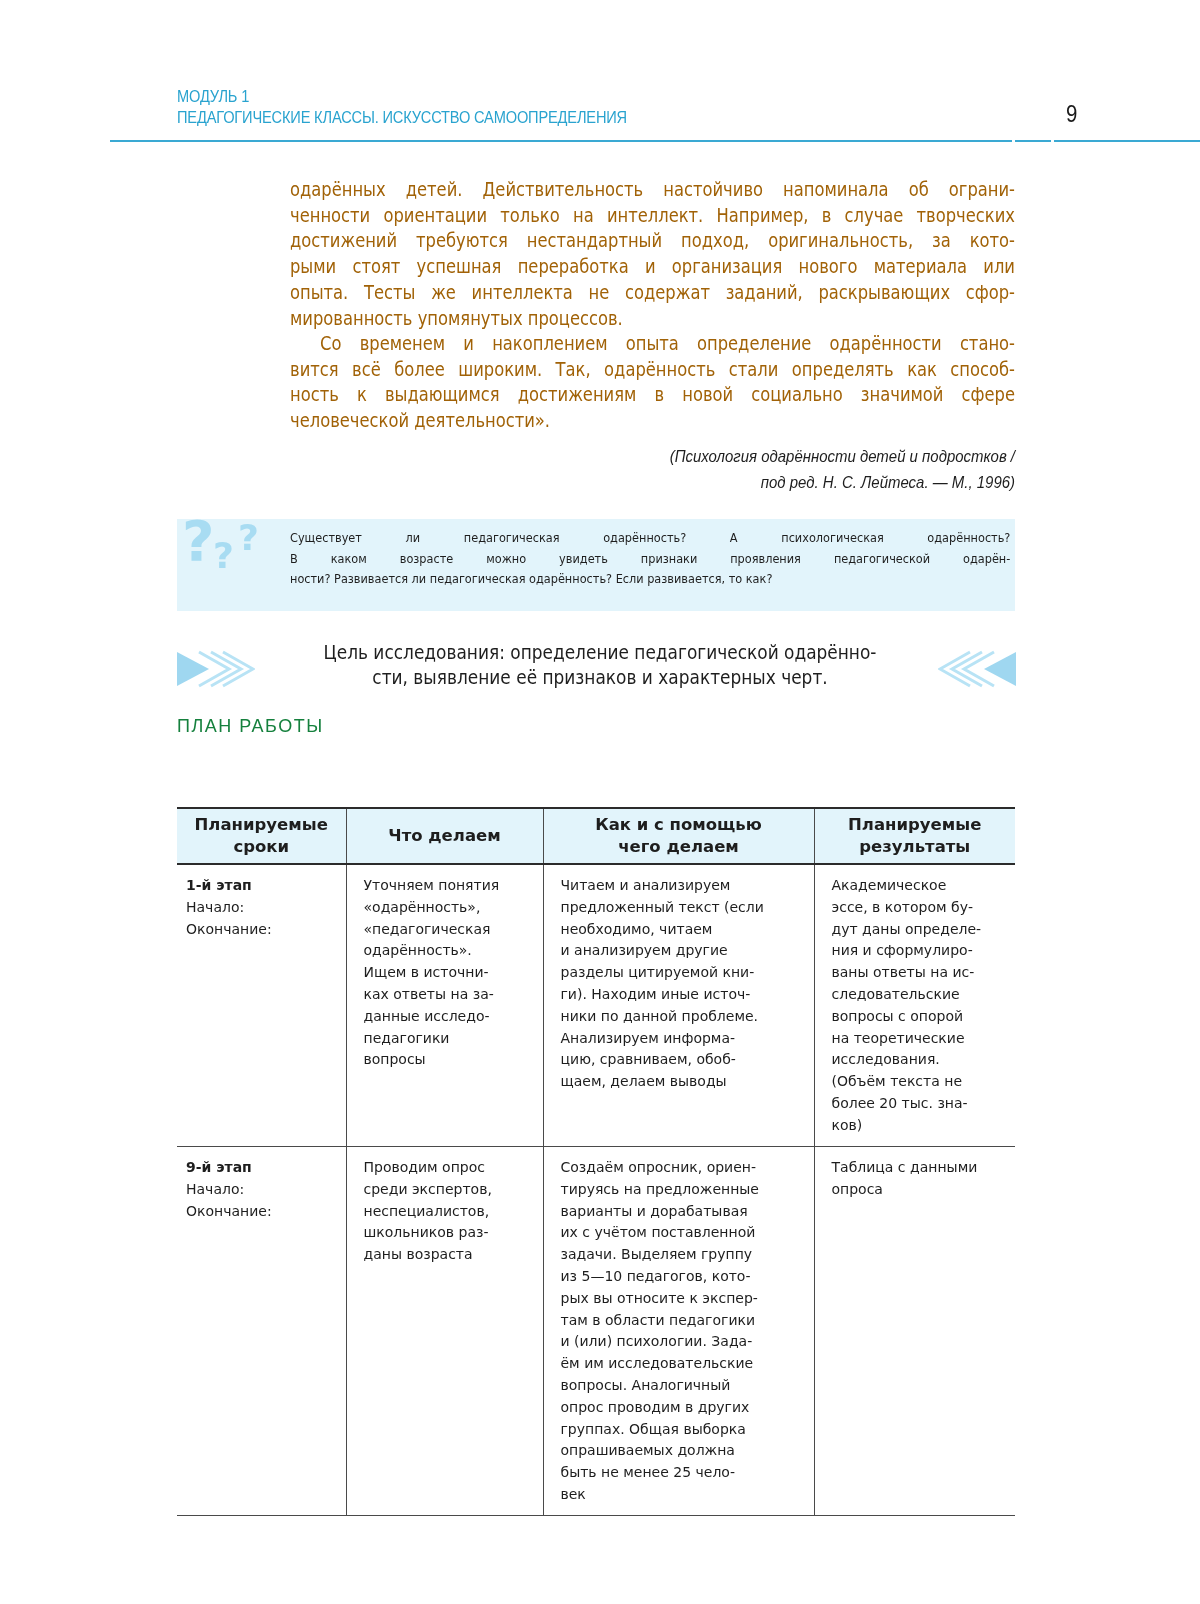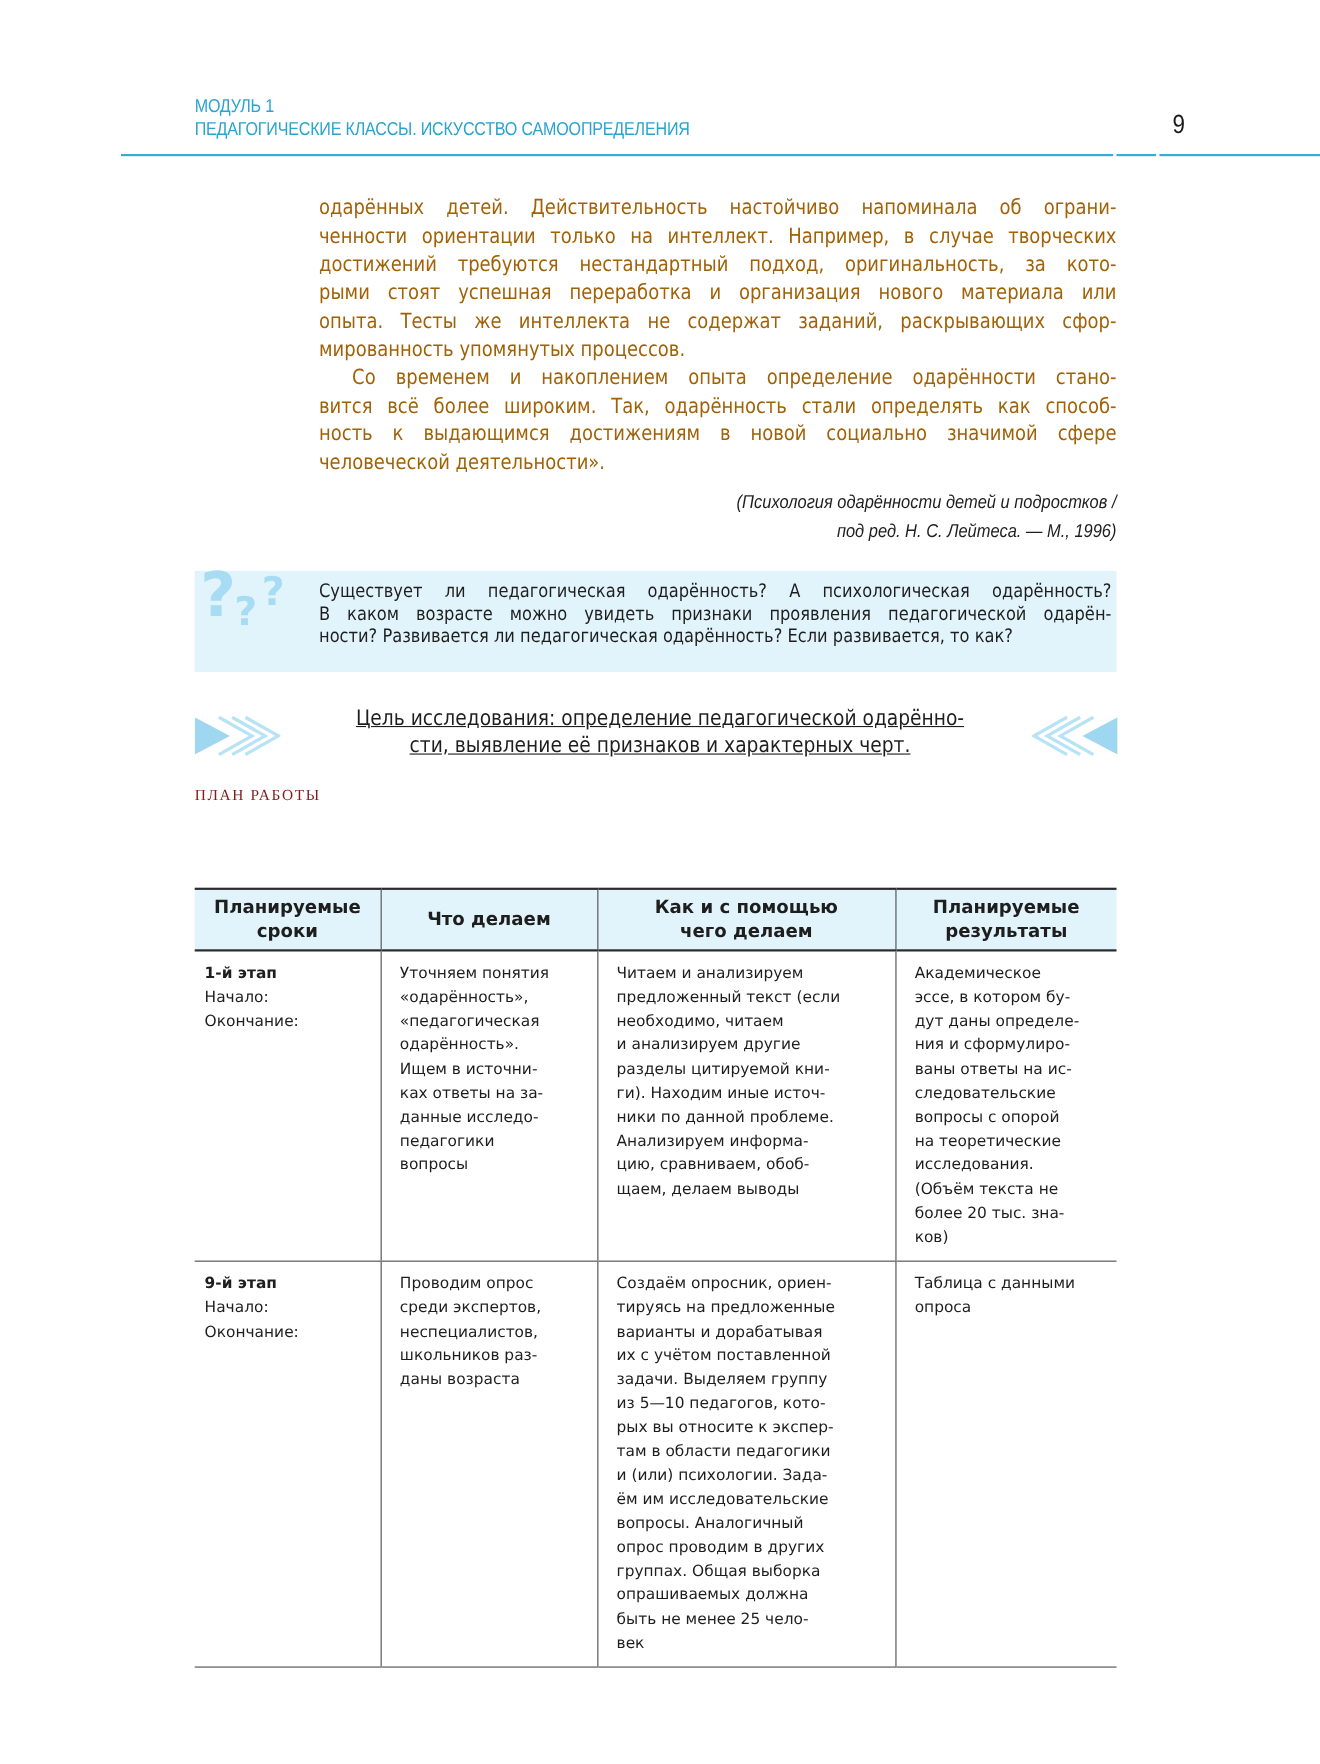--- a/index.html
+++ b/index.html
@@ -10,29 +10,29 @@
   .hline { position: absolute; top: 140px; height: 2px; background: #3aa9d3; }
 
   .body-text { position: absolute; left: 290px; width: 725px; font-family: "DejaVu Sans", sans-serif; font-size: 19px; line-height: 25.7px; text-align: justify; color: #a16207; }
   .narrow { transform: scaleX(0.86); transform-origin: left top; width: 843px; }
 
   .citation { position: absolute; left: 400px; width: 615px; top: 444px; font-family: Liberation Sans, sans-serif; font-style: italic; font-size: 17px; line-height: 26px; text-align: right; color: #1e1e1e; }
   .citation-inner { transform: scaleX(0.88); transform-origin: right top; }
 
   .qbox { position: absolute; left: 177px; top: 519px; width: 838px; height: 92px; background: #e2f4fb; }
   .qicons { position: absolute; left: 180px; top: 508px; width: 90px; height: 70px; }
-  .qtext { position: absolute; left: 290px; top: 528px; width: 720px; font-family: "DejaVu Sans", sans-serif; font-size: 17px; line-height: 20.5px; text-align: justify; color: #1e1e1e; }
+  .qtext { position: absolute; left: 290px; top: 528px; width: 720px; font-family: "DejaVu Sans", sans-serif; font-size: 13px; line-height: 20.5px; text-align: justify; color: #1e1e1e; }
   .qtext-inner { transform: scaleX(0.87); transform-origin: left top; width: 828px; }
 
-  .goal { position: absolute; left: 270px; top: 641px; width: 660px; text-align: center; font-family: "DejaVu Sans", sans-serif; font-size: 19.5px; line-height: 24.5px; color: #1e1e1e; text-decoration: underline; }
+  .goal { position: absolute; left: 270px; top: 641px; width: 660px; text-align: center; font-family: "DejaVu Sans", sans-serif; font-size: 19.5px; line-height: 24.5px; color: #1e1e1e; }
   .goal-inner { transform: scaleX(0.87); transform-origin: center top; }
   .arrow-left { position: absolute; left: 177px; top: 650px; width: 78px; height: 38px; }
   .arrow-right { position: absolute; left: 938px; top: 650px; width: 78px; height: 38px; }
 
-  .section-title { position: absolute; left: 177px; top: 716px; font-family: Liberation Serif, serif; font-size: 14px; letter-spacing: 1.5px; color: #7f1d1d; font-weight: normal; margin: 0; }
+  .section-title { position: absolute; left: 177px; top: 716px; font-family: Liberation Sans, sans-serif; font-size: 18px; letter-spacing: 1.5px; color: #15803d; font-weight: normal; margin: 0; }
 
   table.plan { position: absolute; left: 177px; top: 807px; width: 838px; border-collapse: collapse; table-layout: fixed; }
   table.plan th { background: #e2f4fb; font-family: "DejaVu Sans", sans-serif; font-weight: bold; font-size: 16.5px; line-height: 22px; height: 54px; padding: 0 6px; text-align: center; color: #1e1e1e; border-top: 2px solid #2b2b2b; border-bottom: 2px solid #2b2b2b; border-left: 1px solid #4a4a4a; }
   table.plan th:first-child, table.plan td:first-child { border-left: none; }
   table.plan td { vertical-align: top; font-family: "DejaVu Sans", sans-serif; font-size: 14px; line-height: 21.8px; padding: 10px 10px 8px 17px; border-left: 1px solid #4a4a4a; border-bottom: 1px solid #4a4a4a; color: #1e1e1e; }
   table.plan td:first-child { padding-left: 9px; }
   .cell-line { display: block; white-space: nowrap; }
   .stage { font-weight: bold; }
   .row1 td { height: 263px; }
   .row2 td { height: 350px; }

